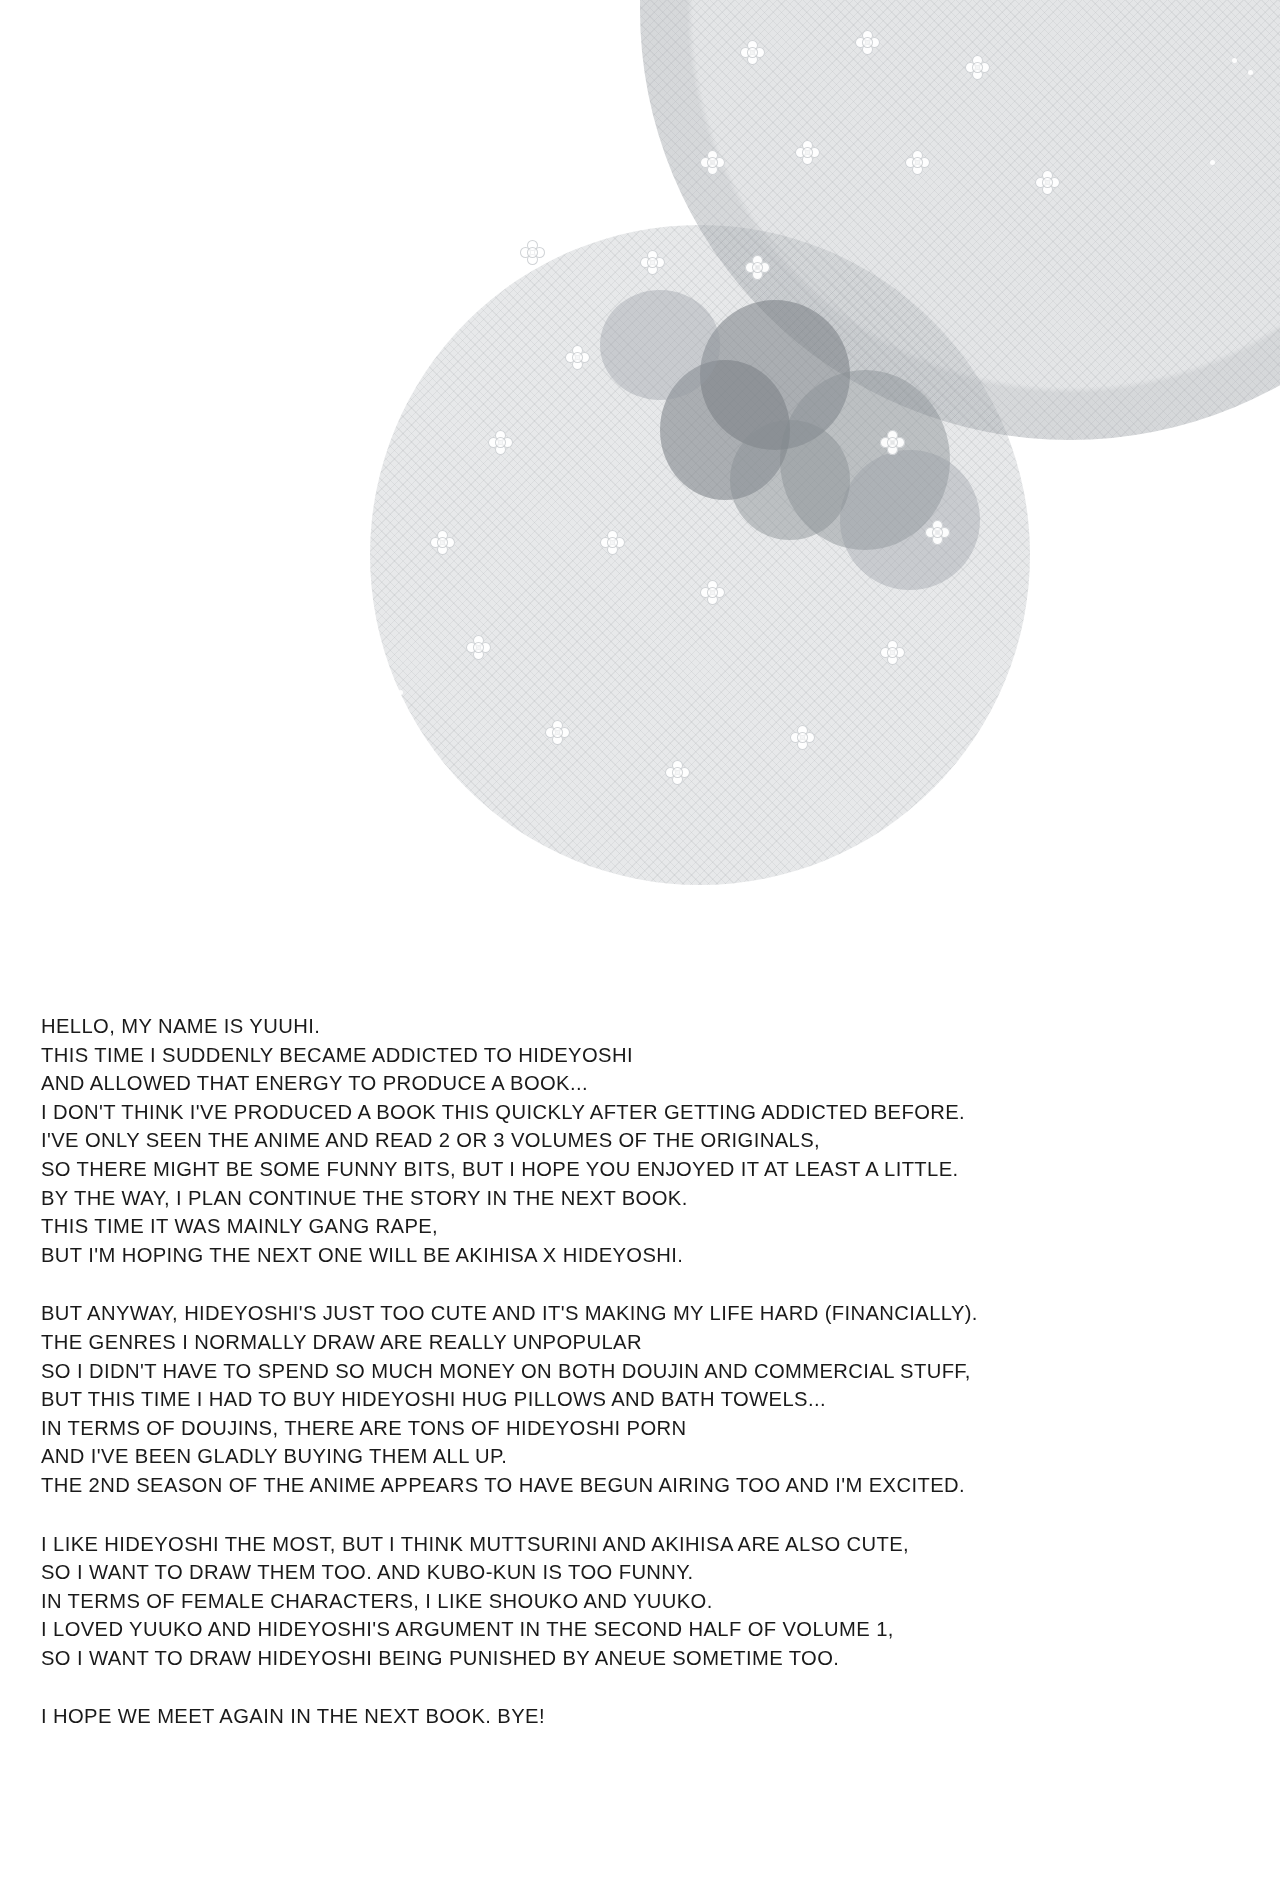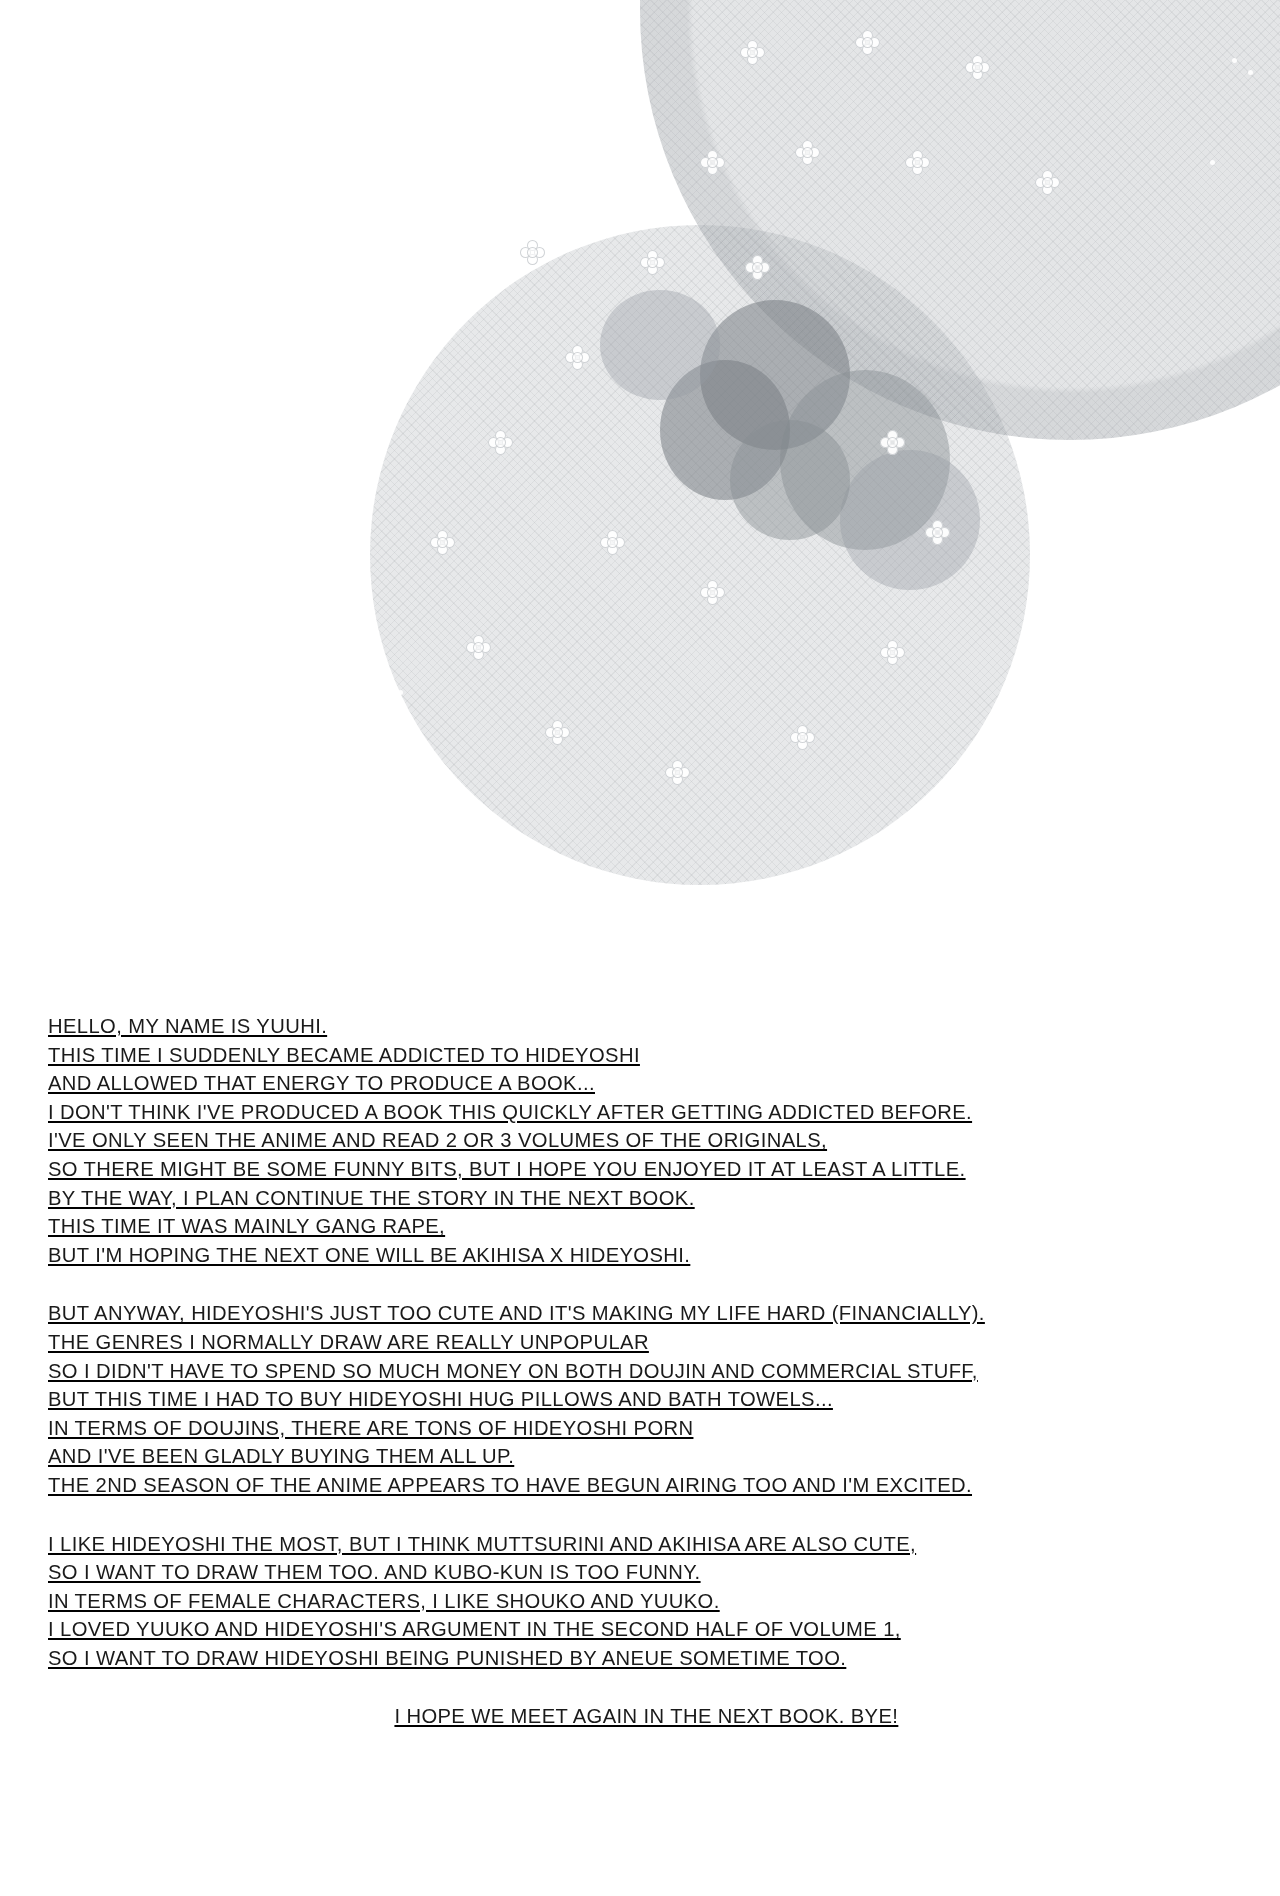--- a/index.html
+++ b/index.html
@@ -93,29 +93,28 @@
     position: absolute;
     width: 5px;
     height: 5px;
     border-radius: 50%;
     background: rgba(255,255,255,0.9);
   }
 
   
   .afterword {
     position: absolute;
-    left: 48px;
+    left: 41px;
     top: 1012px;
     width: 1215px;
-    text-decoration: underline;
   }
   .para {
     margin: 0 0 30px 0;
   }
-  .para:last-child { margin-bottom: 12px; text-align: center; }
+  .para:last-child { margin-bottom: 12px; }
   .line {
     font-family: "Liberation Sans", sans-serif;
     font-size: 20.5px;
     line-height: 28.6px;
     letter-spacing: 0.4px;
     color: #1a1a1a;
     white-space: pre;
     transform: scaleX(0.985);
     transform-origin: left center;
     font-stretch: semi-condensed;

